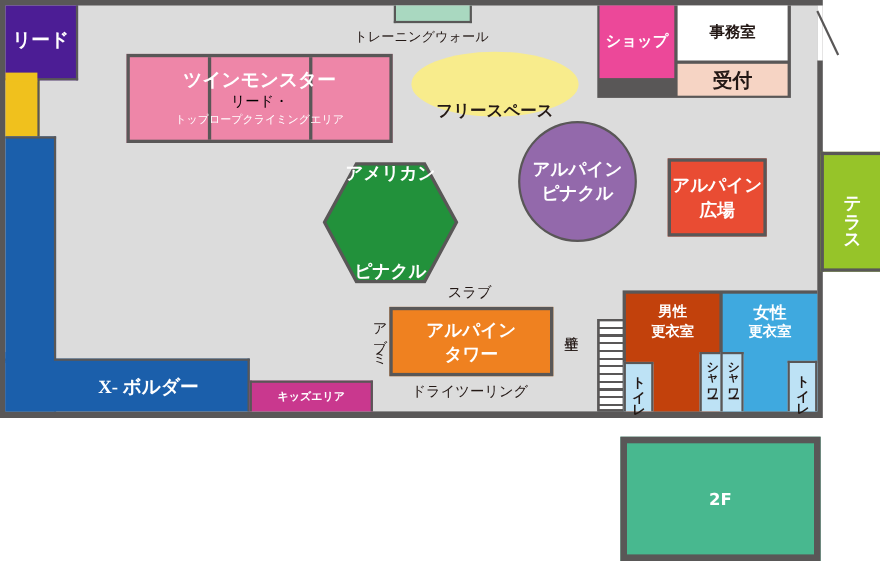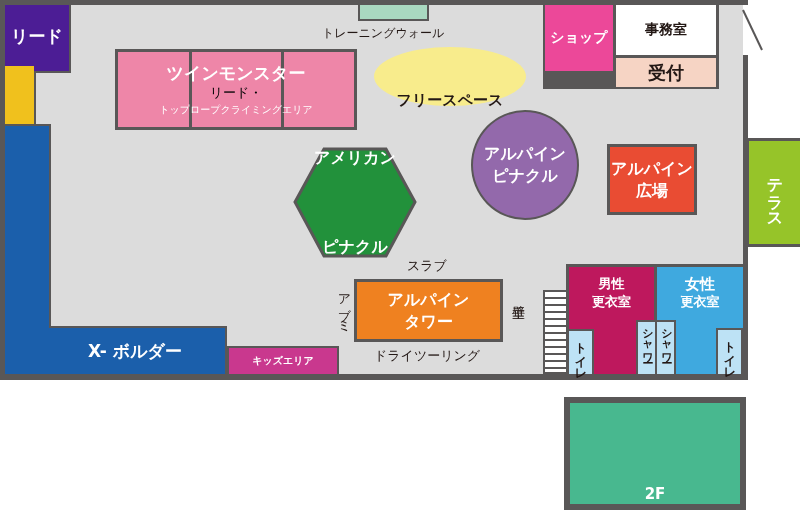--- a/index.html
+++ b/index.html
@@ -26,21 +26,21 @@
   <line x1="3" y1="10" x2="22" y2="50" stroke="#595757" stroke-width="2"></line>
 </svg>
 
 <div class="abs" style="left:5px;top:70px;width:31px;height:54px;background:#f0c11d;border-right:2px solid #595757;"></div>
 <div class="abs room" style="left:5px;top:5px;width:66px;height:68px;background:#4c1d95;border-right:2px solid #595757;border-bottom:2px solid #595757;justify-content:flex-start;padding-top:20px;">
   <span class="wt" style="font-size:17px;">リード</span>
 </div>
 <div class="abs" style="left:5px;top:66px;width:29px;height:8px;background:#f0c11d;"></div>
 
 <div class="abs" style="left:5px;top:124px;width:46px;height:250px;background:#1b5fab;border-top:2px solid #595757;border-right:2px solid #595757;"></div>
-<div class="abs room" style="left:5px;top:326px;width:222px;height:48px;background:#1b5fab;border-top:2px solid #595757;border-right:2px solid #595757;padding-left:40px;">
+<div class="abs room" style="left:5px;top:326px;width:222px;height:48px;background:#1b5fab;border-top:2px solid #595757;border-right:2px solid #595757;padding-left:40px;font-family:Liberation Serif, serif;">
   <span class="wt" style="font-size:17px;">X- ボルダー</span>
 </div>
 <div class="abs" style="left:5px;top:320px;width:44px;height:10px;background:#1b5fab;"></div>
 
 <div class="abs room" style="left:227px;top:346px;width:112px;height:28px;background:#c9388e;border:2px solid #595757;border-bottom:none;">
   <span class="wt" style="font-size:10px;text-align:right;">キッズエリア</span>
 </div>
 
 <div class="abs" style="left:115px;top:49px;width:242px;height:81px;background:#ee86a8;border:3px solid #595757;">
   <div class="abs" style="left:71px;top:0;width:3px;height:75px;background:#595757;"></div>
@@ -93,21 +93,21 @@
   <span class="wt" style="font-size:16px;line-height:22px;">アルパイン</span>
   <span class="wt" style="font-size:16px;line-height:22px;">タワー</span>
 </div>
 <span class="lbl vert" style="left:335px;top:285px;font-size:13px;">アブミ</span>
 <span class="lbl vert" style="left:509px;top:296px;font-size:13px;">垂壁</span>
 <span class="lbl" style="left:374px;top:347px;">ドライツーリング</span>
 
 <div class="abs" style="left:543px;top:290px;width:26px;height:84px;background:#595757;border:2px solid #595757;background-image:repeating-linear-gradient(to bottom,#ffffff 0,#ffffff 5px,#595757 5px,#595757 7px);"></div>
 
 <div class="abs" style="left:566px;top:264px;width:177px;height:110px;background:#595757;"></div>
-<div class="abs room" style="left:569px;top:267px;width:85px;height:107px;background:#be185d;justify-content:flex-start;padding-top:8px;">
+<div class="abs room" style="left:569px;top:267px;width:85px;height:107px;background:#c2410c;justify-content:flex-start;padding-top:8px;">
   <span class="wt" style="font-size:13px;line-height:18px;">男性</span>
   <span class="wt" style="font-size:13px;line-height:18px;">更衣室</span>
 </div>
 <div class="abs room" style="left:657px;top:267px;width:86px;height:107px;background:#3fa9df;justify-content:flex-start;padding-top:8px;">
   <span class="wt" style="font-size:15px;line-height:18px;">女性</span>
   <span class="wt" style="font-size:13px;line-height:18px;">更衣室</span>
 </div>
 
 <div class="abs room" style="left:567px;top:329px;width:27px;height:45px;background:#bde2f5;border:2px solid #595757;border-bottom:none;">
   <span class="dk vert" style="font-size:12px;">トイレ</span>
@@ -119,15 +119,15 @@
   <span class="dk vert" style="font-size:11px;">シャワー</span>
 </div>
 <div class="abs room" style="left:716px;top:328px;width:27px;height:46px;background:#bde2f5;border:2px solid #595757;border-bottom:none;">
   <span class="dk vert" style="font-size:12px;">トイレ</span>
 </div>
 
 <div class="abs room" style="left:746px;top:138px;width:54px;height:109px;background:#96c429;border:3px solid #595757;border-right:none;">
   <span class="wt vert" style="font-size:16px;">テラス</span>
 </div>
 
-<div class="abs room" style="left:564px;top:397px;width:182px;height:113px;background:#48b88f;border:6px solid #595757;justify-content:flex-end;">
+<div class="abs room" style="left:564px;top:397px;width:182px;height:113px;background:#48b88f;border:6px solid #595757;">
   <span class="wt" style="font-size:15px;line-height:20px;">2F</span>
 </div>
 
 </body></html>

